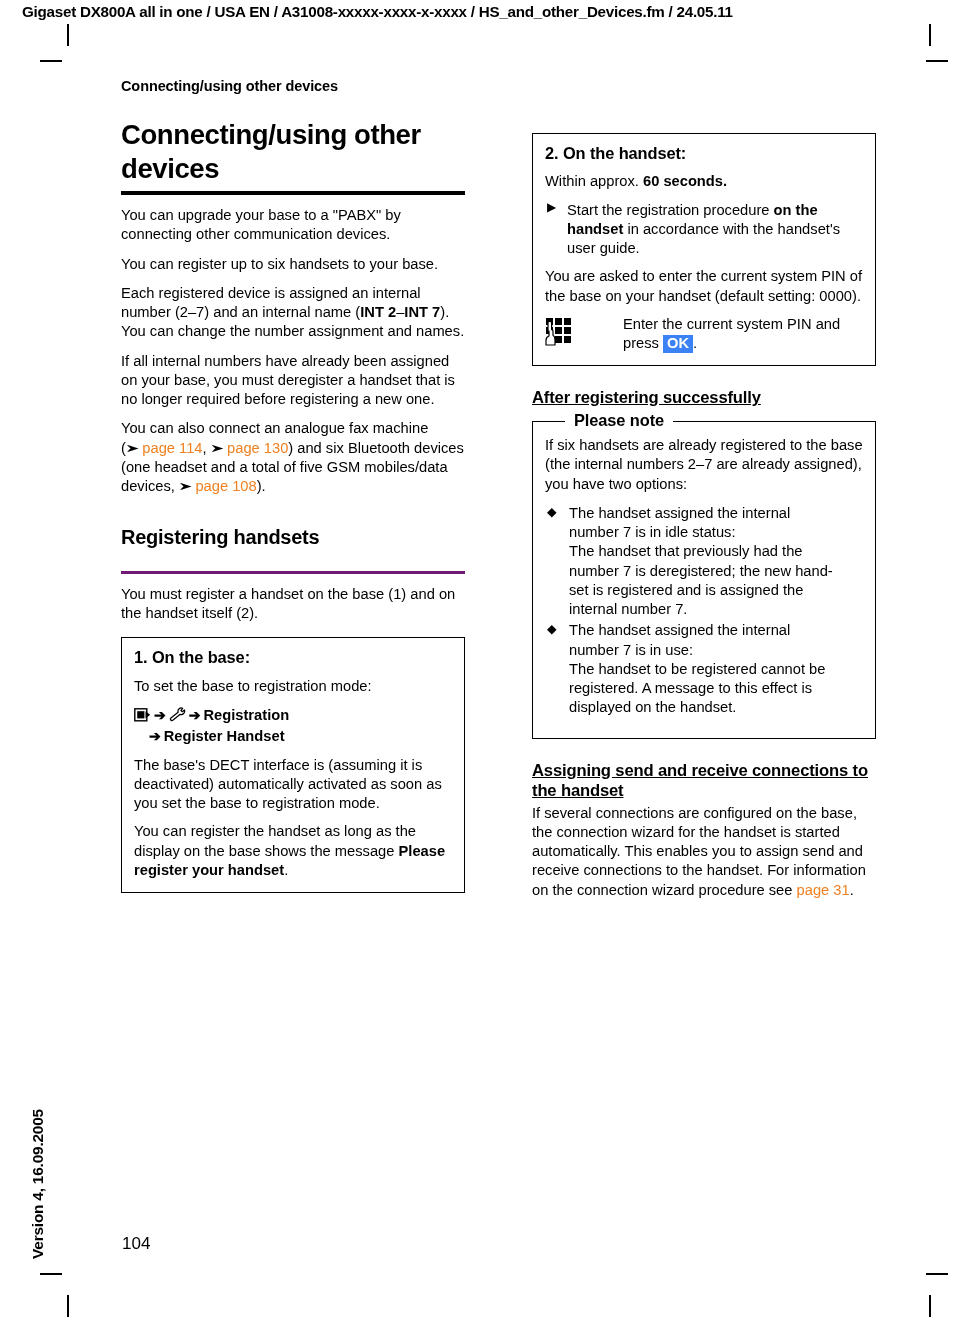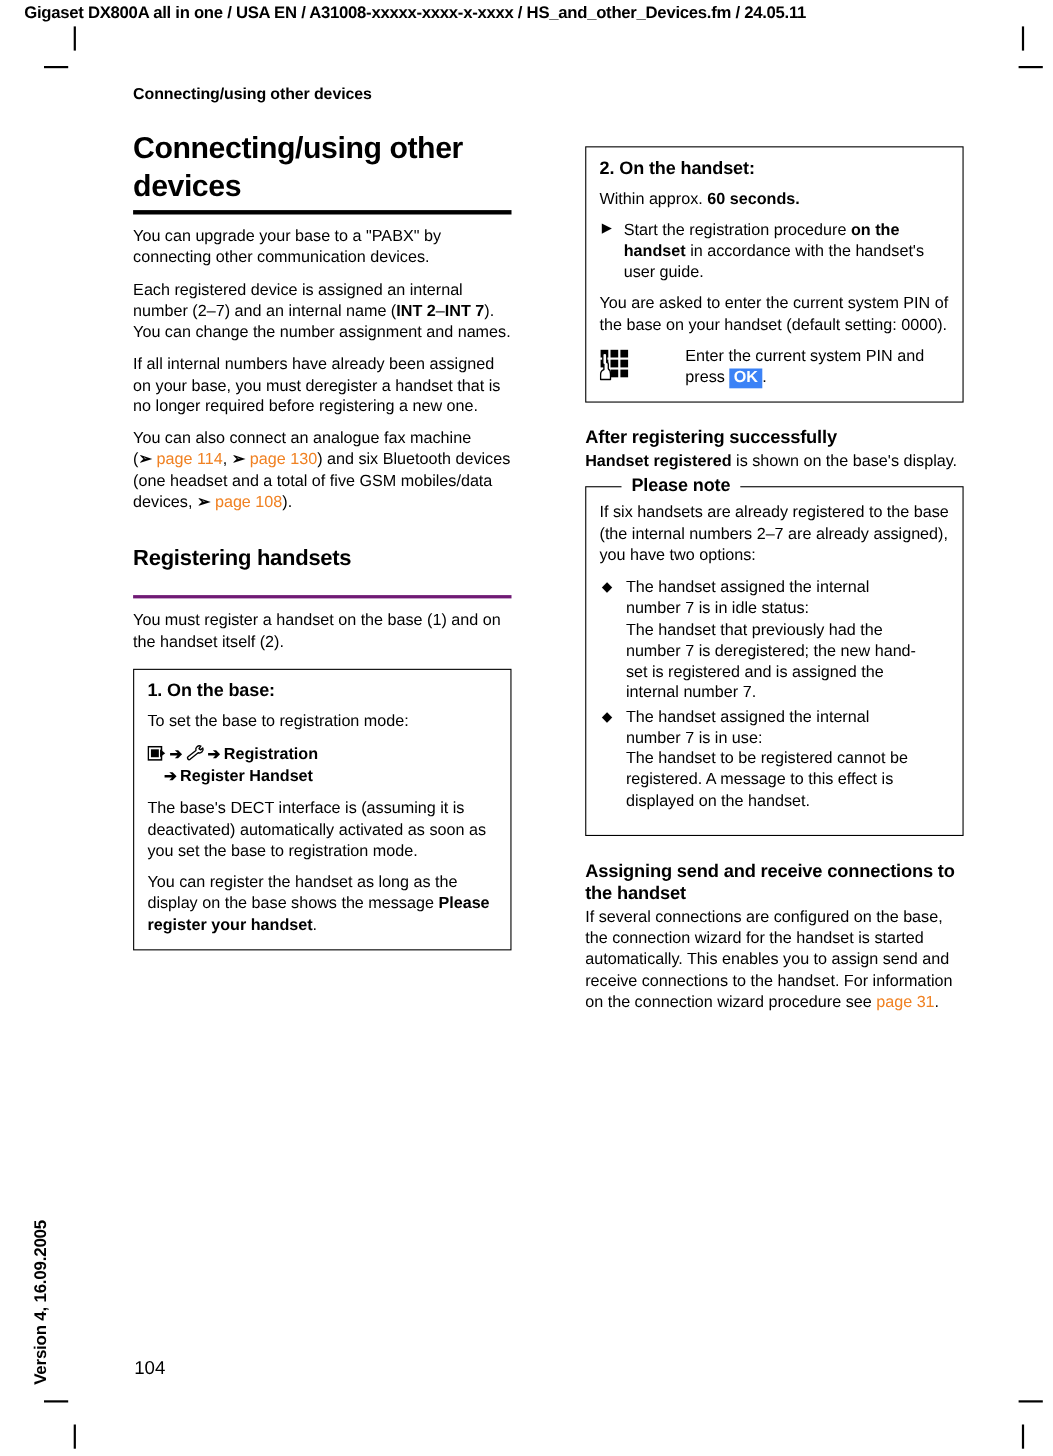--- a/index.html
+++ b/index.html
@@ -84,20 +84,21 @@
     padding: 0 0 20px 0;
     border-bottom: 3px solid #701a75;
     letter-spacing: -0.25px;
   }
   h3.subsection {
     font-size: 16.6px;
     font-weight: bold;
     margin: 22px 0 2px 0;
     line-height: 1.24;
     letter-spacing: -0.15px;
+    text-decoration: underline;
   }
 
   p {
     margin: 0 0 10px 0;
   }
   p:last-child { margin-bottom: 0; }
   .after-rule { margin-top: 11px; }
 
   b, .b { font-weight: bold; }
   .ref {
@@ -273,20 +274,21 @@
 
   <div class="breadcrumb">Connecting/using other devices</div>
 
   <div class="columns">
 
     <div class="col col-left">
 
       <h1 class="title rule">Connecting/using other devices</h1>
 
       <p class="after-rule">You can upgrade your base to a "PABX" by connecting other communication devices.</p>
+      <p>You can register up to six handsets to your base.</p>
 
       <p><span>Each registered device is assigned an internal number (2–7) and an internal name (</span><b>INT 2</b><span>–</span><b>INT 7</b><span>). You can change the number assignment and names.</span></p>
 
       <p>If all internal numbers have already been assigned on your base, you must deregister a handset that is no longer required before registering a new one.</p>
 
       <p><span>You can also connect an analogue fax machine (</span><span class="arrow-ref">➢&nbsp;</span><span class="ref">page 114</span><span>,</span> <span class="arrow-ref">➢&nbsp;</span><span class="ref">page 130</span><span>) and six Bluetooth devices (one headset and a total of five GSM mobiles/data devices,</span> <span class="arrow-ref">➢&nbsp;</span><span class="ref">page 108</span><span>).</span></p>
 
       <h2 class="section">Registering handsets</h2>
       <p class="after-rule">You must register a handset on the base (1) and on the handset itself (2).</p>
 
@@ -342,21 +344,20 @@
                 <rect x="19" y="19" width="7" height="7" fill="#000"></rect>
                 <path d="M3.0 5.5 L3.0 13.0 Q3.0 14.2 4.0 14.2 L4.0 19.0 Q1.0 20.0 1.0 23.5 L1.0 28.0 L10.0 28.0 L10.0 23.0 Q10.0 19.5 8.0 18.3 L8.0 14.0 Q8.0 12.6 6.6 12.6 L6.6 5.5 Q6.6 4.3 4.8 4.3 Q3.0 4.3 3.0 5.5 Z" fill="#ffffff" stroke="#000" stroke-width="1.2" stroke-linejoin="round"></path>
               </svg>
             </span>
           </div>
           <div class="iconcell-text"><span>Enter the current system PIN and press </span><span class="keycap">OK</span><span>.</span></div>
         </div>
       </div>
 
       <h3 class="subsection">After registering successfully</h3>
-      <p><b>Handset registered</b><span> is shown on the base's display.</span></p>
 
       <div class="notebox">
         <div class="legend">Please note</div>
         <p>If six handsets are already registered to the base (the internal numbers 2–7 are already assigned), you have two options:</p>
         <ul class="dia">
           <li>
             <span>The handset assigned the internal</span><br>
             <span>number 7 is in idle status:</span><br>
             <span>The handset that previously had the</span><br>
             <span>number 7 is deregistered; the new hand-</span><br>

